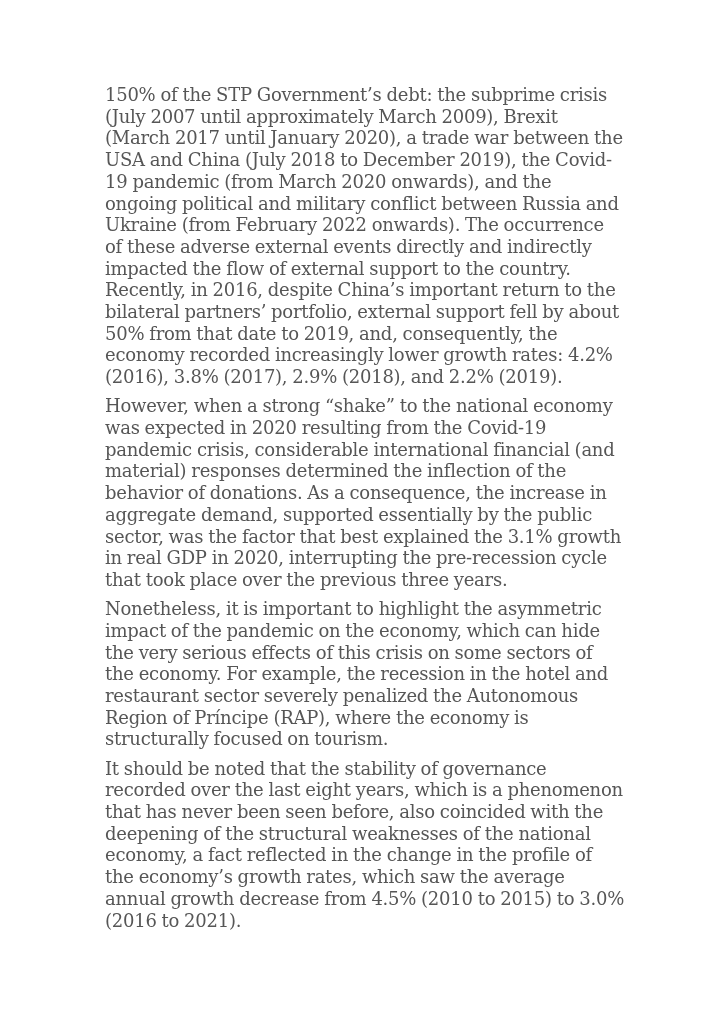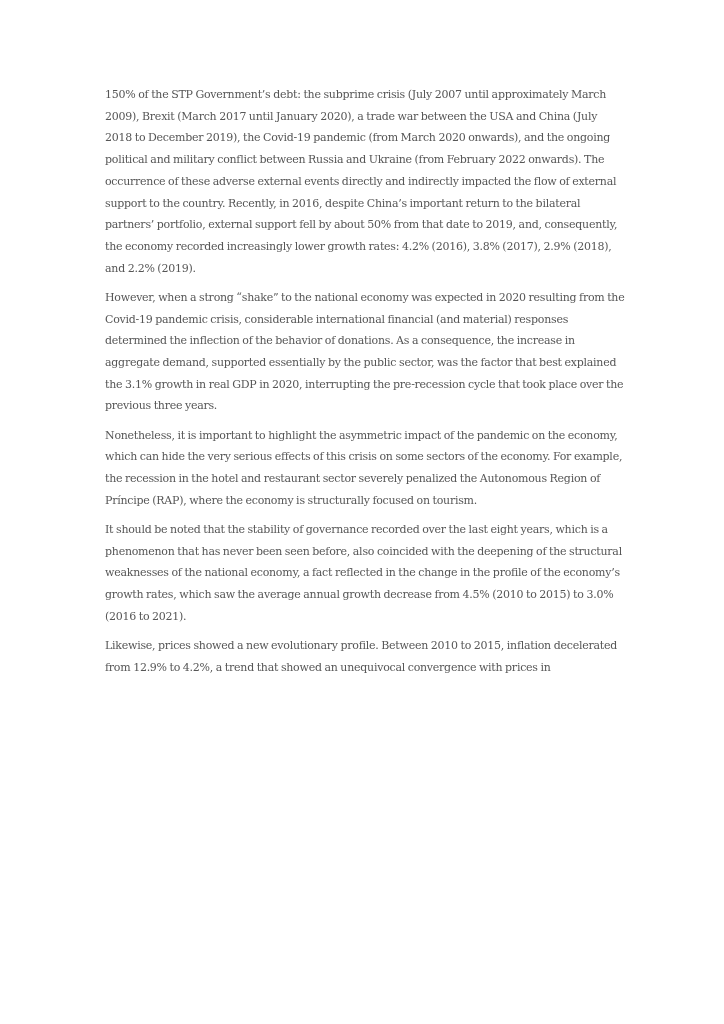--- a/index.html
+++ b/index.html
@@ -12,33 +12,32 @@
       height: 1024px;
       position: relative;
       overflow: hidden;
     }
     .page {
       position: absolute;
       left: 105px;
       top: 84px;
       width: 520px;
       font-family: "DejaVu Serif", "Liberation Serif", serif;
-      font-size: 11px;
+      font-size: 18px;
       line-height: 21.7px;
       color: #565656;
       letter-spacing: -0.25px;
       word-spacing: -0.5px;
     }
     .page p {
       margin: 0 0 7.5px 0;
       padding: 0;
     }
   </style>
 </head>
 <body>
 
 <div class="page">
   <p>150% of the STP Government’s debt: the subprime crisis (July 2007 until approximately March 2009), Brexit (March 2017 until January 2020), a trade war between the USA and China (July 2018 to December 2019), the Covid-19 pandemic (from March 2020 onwards), and the ongoing political and military conflict between Russia and Ukraine (from February 2022 onwards). The occurrence of these adverse external events directly and indirectly impacted the flow of external support to the country. Recently, in 2016, despite China’s important return to the bilateral partners’ portfolio, external support fell by about 50% from that date to 2019, and, consequently, the economy recorded increasingly lower growth rates: 4.2% (2016), 3.8% (2017), 2.9% (2018), and 2.2% (2019).</p>
   <p>However, when a strong “shake” to the national economy was expected in 2020 resulting from the Covid-19 pandemic crisis, considerable international financial (and material) responses determined the inflection of the behavior of donations. As a consequence, the increase in aggregate demand, supported essentially by the public sector, was the factor that best explained the 3.1% growth in real GDP in 2020, interrupting the pre-recession cycle that took place over the previous three years.</p>
   <p>Nonetheless, it is important to highlight the asymmetric impact of the pandemic on the economy, which can hide the very serious effects of this crisis on some sectors of the economy. For example, the recession in the hotel and restaurant sector severely penalized the Autonomous Region of Príncipe (RAP), where the economy is structurally focused on tourism.</p>
   <p>It should be noted that the stability of governance recorded over the last eight years, which is a phenomenon that has never been seen before, also coincided with the deepening of the structural weaknesses of the national economy, a fact reflected in the change in the profile of the economy’s growth rates, which saw the average annual growth decrease from 4.5% (2010 to 2015) to 3.0% (2016 to 2021).</p>
-  <p>Likewise, prices showed a new evolutionary profile. Between 2010 to 2015, inflation decelerated from 12.9% to 4.2%, a trend that showed an unequivocal convergence with prices in</p>
 </div>
 
 </body></html>

